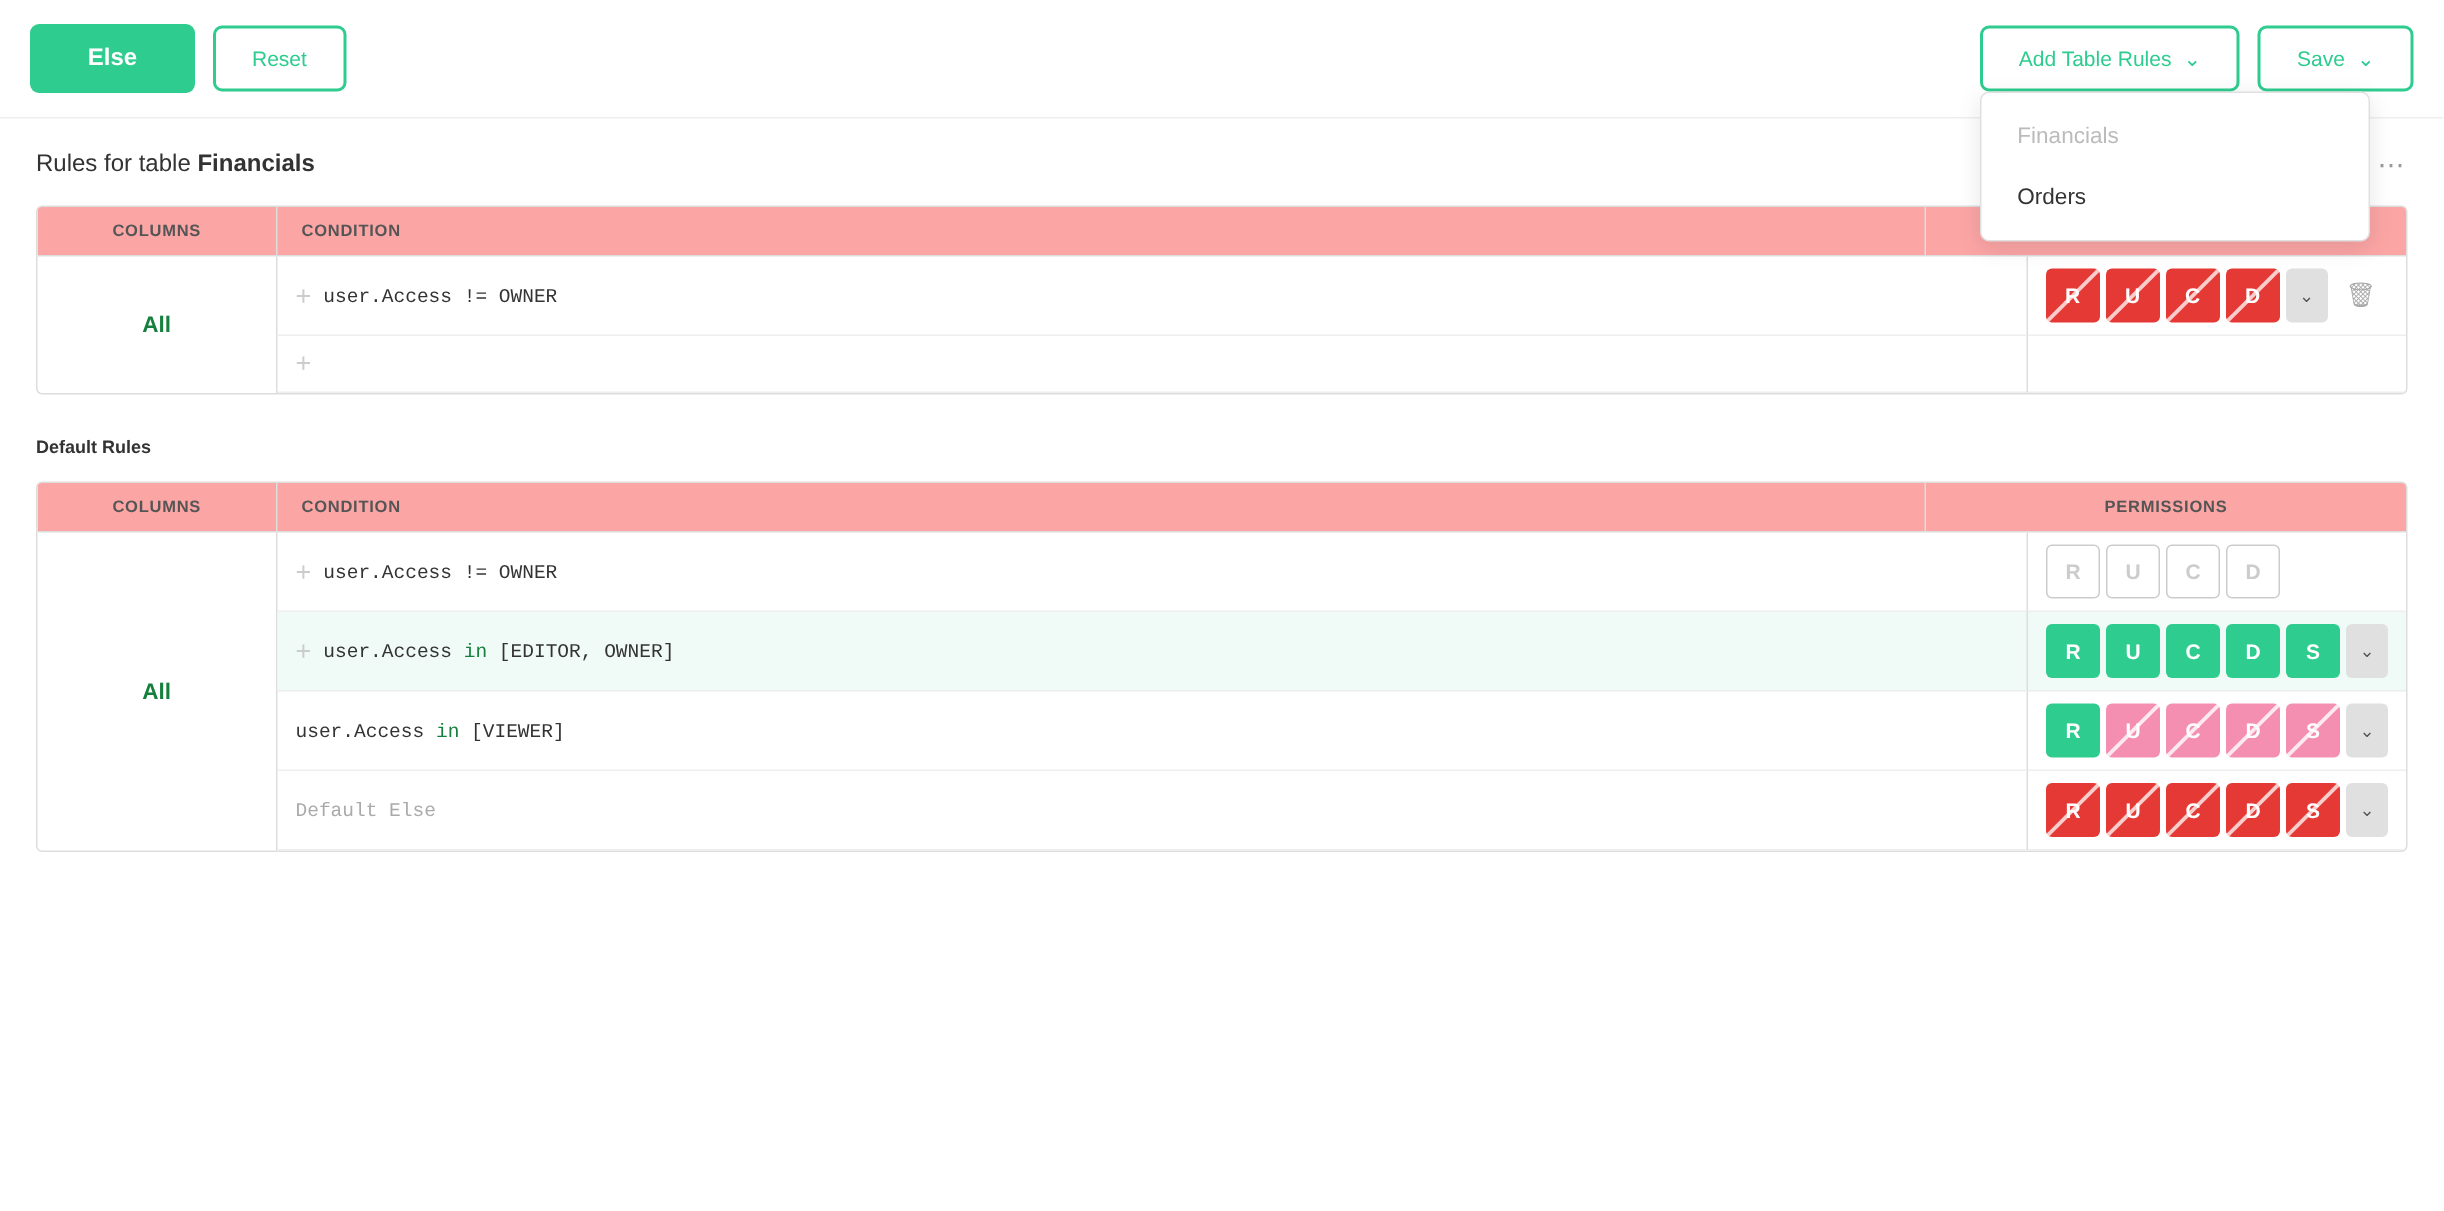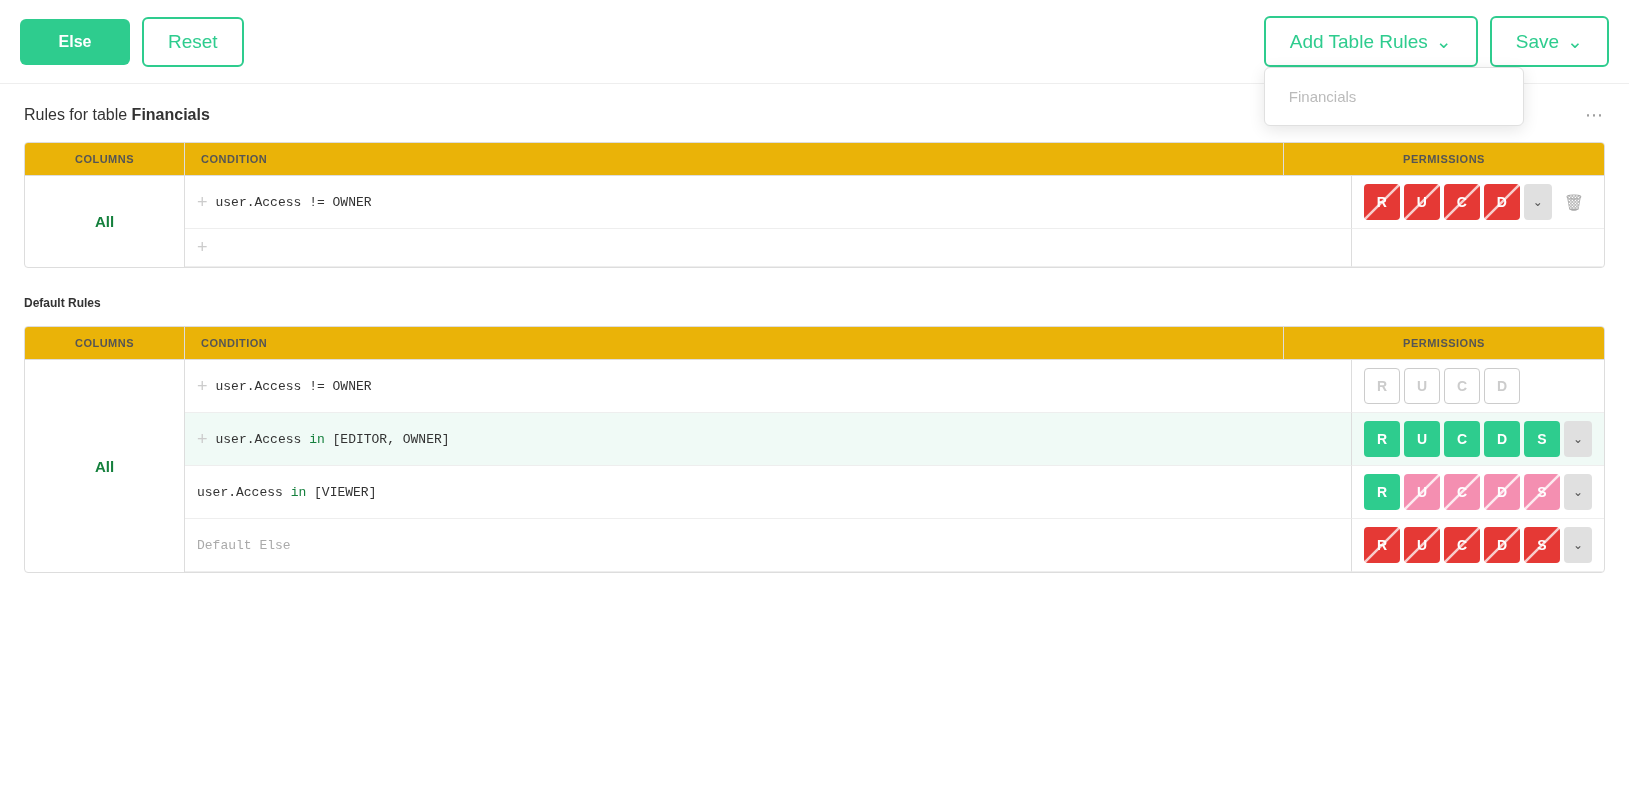--- a/index.html
+++ b/index.html
@@ -30,21 +30,21 @@
       cursor: pointer;
       min-width: 110px;
     }
 
     .btn-outline {
       background: white;
       color: #2ecc8e;
       border: 2px solid #2ecc8e;
       border-radius: 6px;
       padding: 12px 24px;
-      font-size: 19px;
+      font-size: 14px;
       font-weight: 500;
       cursor: pointer;
       display: flex;
       align-items: center;
       gap: 8px;
     }
 
     .spacer { flex: 1; }
 
     .dropdown-container {
@@ -97,21 +97,21 @@
       width: 100%;
       border: 1px solid #ddd;
       border-radius: 4px;
       overflow: hidden;
       margin-bottom: 28px;
     }
 
     .table-header {
       display: grid;
       grid-template-columns: 160px 1fr auto;
-      background: #eab308;
+      background: #fca5a5;
     }
 
     .th {
       padding: 10px 16px;
       font-size: 11px;
       font-weight: 700;
       color: #555;
       letter-spacing: 0.5px;
       text-align: center;
       border-right: 1px solid #ddd;
@@ -262,20 +262,21 @@
   <div class="spacer"></div>
 
   <div class="dropdown-container">
     <button class="btn-outline">
       <span>Add Table Rules</span>
       <span>⌄</span>
     </button>
 
     <div class="add-table-dropdown">
       <div class="dropdown-item disabled">Financials</div>
+      <div class="dropdown-item">Orders</div>
     </div>
   </div>
 
 
   <button class="btn-outline">
     <span>Save</span>
     <span>⌄</span>
   </button>
 </div>
 

